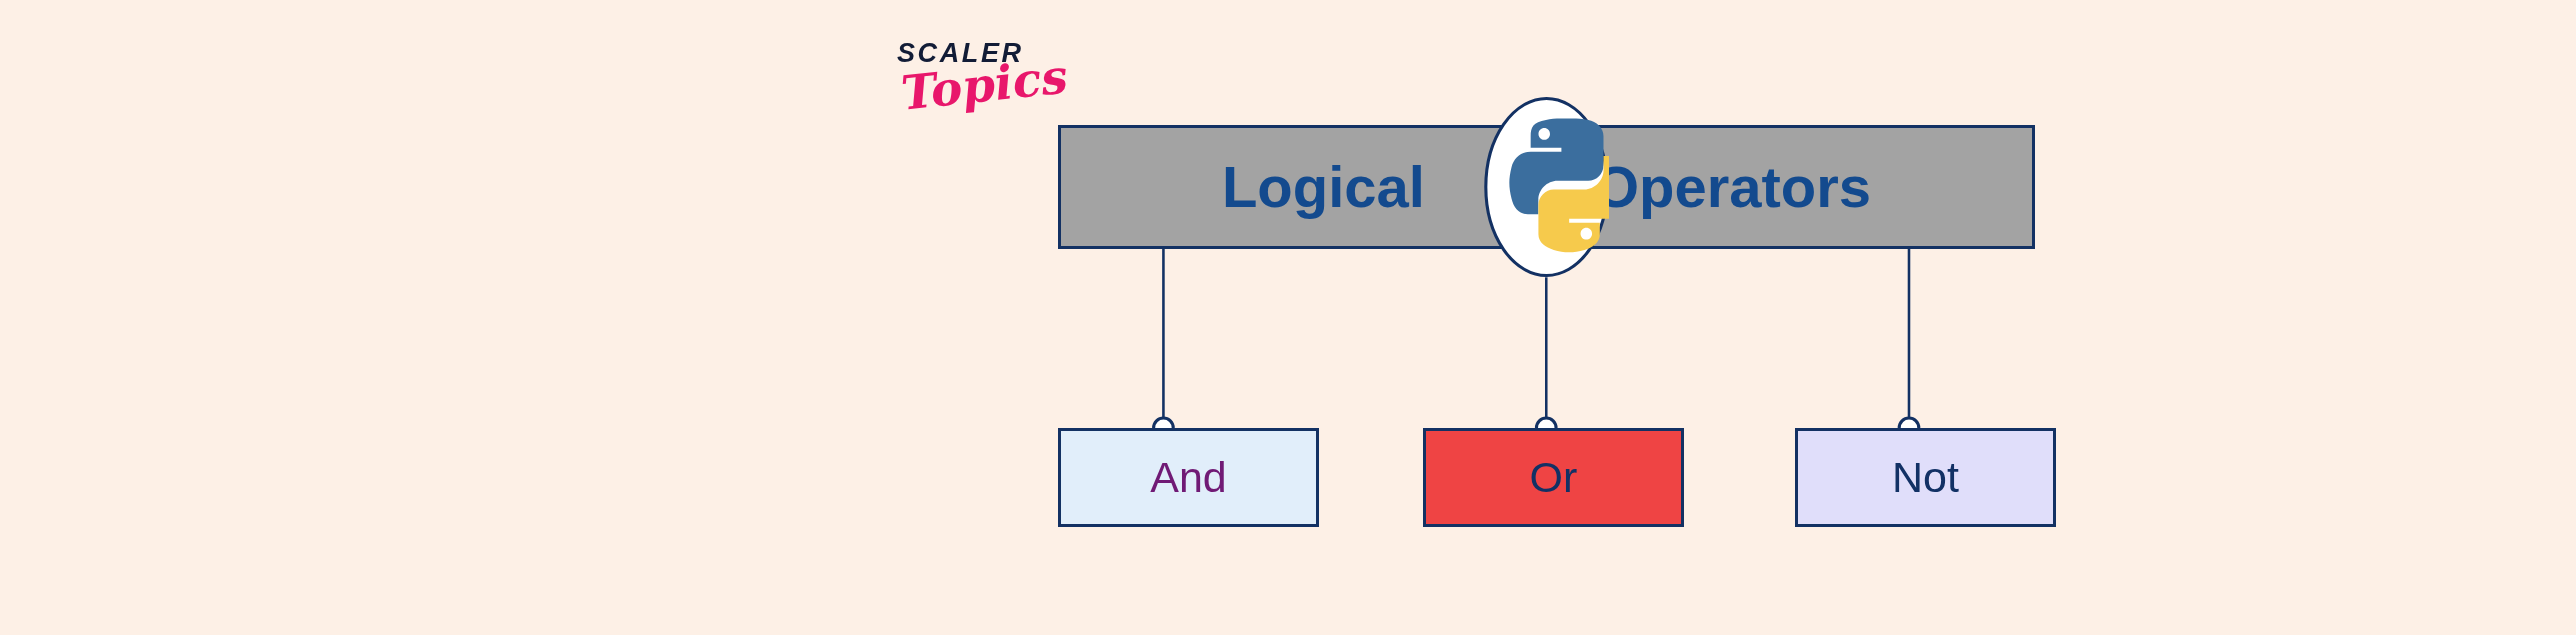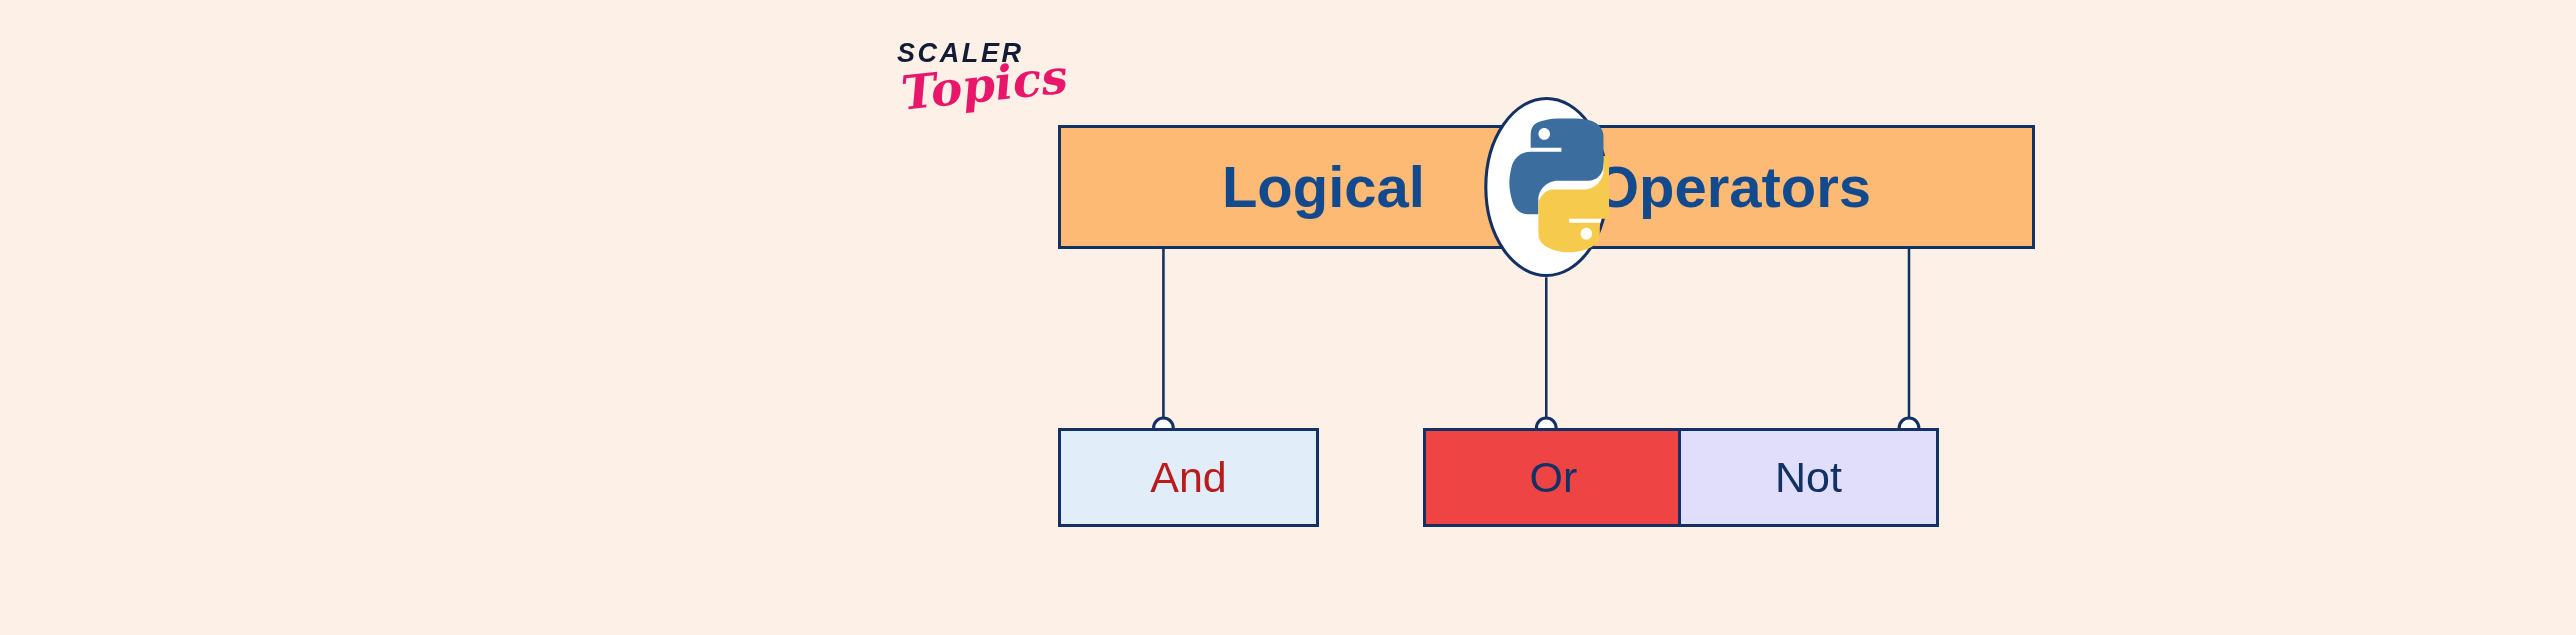--- a/index.html
+++ b/index.html
@@ -116,21 +116,21 @@
   }
   .child-label {
     font-family: "Liberation Sans", sans-serif;
     font-weight: normal;
     font-size: 43px;
     color: #123165;
     line-height: 1;
   }
   .child-box.b0 { left: 1058px; }
   .child-box.b1 { left: 1423px; }
-  .child-box.b2 { left: 1678px; justify-content: center; }
+  .child-box.b2 { left: 1795px; justify-content: center; }
 </style>
 </head>
 <body style="background: rgb(253, 240, 230);">
 
 <div id="infographic" style="background: rgb(253, 240, 230);">
 
   <div class="logo">
     <div class="logo-scaler" style="color: rgb(18, 28, 54);">SCALER</div>
     <div class="logo-topics" style="color: rgb(232, 23, 107);">Topics</div>
   </div>
@@ -143,42 +143,42 @@
     <g>
       <line x1="3001" y1="538" x2="3001" y2="830" stroke="#133163" stroke-width="5"></line>
       <circle cx="3001" cy="830" r="19" fill="#FFFFFF" stroke="#133163" stroke-width="6"></circle>
     </g>
     <g>
       <line x1="3705" y1="483" x2="3705" y2="830" stroke="#133163" stroke-width="5"></line>
       <circle cx="3705" cy="830" r="19" fill="#FFFFFF" stroke="#133163" stroke-width="6"></circle>
     </g>
   </svg>
 
-  <div class="title-box" style="background: #fdba74; border-color: rgb(19, 49, 99);">
+  <div class="title-box" style="background: #a3a3a3; border-color: rgb(19, 49, 99);">
     <span class="title-word left" style="color: rgb(19, 74, 142);">Logical</span>
     <span class="title-word right" style="color: rgb(19, 74, 142); margin-left: 20px;">Operators</span>
   </div>
 
   <div class="python-badge">
     <svg viewBox="0 0 242 350" width="125" height="180">
 
       <ellipse cx="121" cy="175" rx="118" ry="172" fill="#FFFFFF" stroke="#133163" stroke-width="6"></ellipse>
 
       <ellipse cx="121" cy="175" rx="112" ry="166" fill="#FFFFFF"></ellipse>
       <g transform="translate(28,42) scale(1.62)">
 
         <path fill="#3B6E9E" d="M52.6 0C46.2 0 40.1 0.6 34.8 1.6c-15.6 2.8-18.4 8.6-18.4 19.3V35h36.9v4.7H16.4C5.7 39.7-3.7 46.1-6.6 58.4c-3.4 14.1-3.5 22.9 0 37.6 2.6 11 8.8 18.8 19.5 18.8h12.7V97.6c0-12.2 10.5-22.9 23-22.9h36.8c10.2 0 18.4-8.4 18.4-18.7V20.9c0-10-8.4-17.5-18.4-19.3C79.1 0.6 72.5 0 66.1 0h-13.5zM32.7 11.3c3.8 0 6.9 3.2 6.9 7.1 0 3.9-3.1 7-6.9 7-3.8 0-6.9-3.1-6.9-7 0-3.9 3.1-7.1 6.9-7.1z" transform="translate(22,0)"></path>
 
         <path fill="#F6CA4C" d="M103.9 39.7V61.7c0 12.7-10.8 23.4-23 23.4H44.1c-10 0-18.4 8.6-18.4 18.7v35.1c0 10 8.7 15.9 18.4 18.7 11.7 3.4 22.9 4.1 36.9 0 9.3-2.7 18.4-8.1 18.4-18.7v-14h-36.8v-4.7h55.2c10.7 0 14.7-7.5 18.4-18.8 3.8-11.6 3.7-22.7 0-37.6-2.6-10.8-7.6-18.8-18.4-18.8h-13.9zM83.2 131.1c3.8 0 6.9 3.1 6.9 7 0 3.9-3.1 7.1-6.9 7.1-3.8 0-6.9-3.2-6.9-7.1 0-3.9 3.1-7 6.9-7z" transform="translate(22,0)"></path>
       </g>
     </svg>
   </div>
 
   <div class="child-box b0" style="background: rgb(225, 238, 250); border-color: rgb(19, 49, 99);">
-    <span class="child-label" style="color: #b91c1c;">And</span>
+    <span class="child-label" style="color: #701a75;">And</span>
   </div>
   <div class="child-box b1" style="background: #ef4444; border-color: rgb(19, 49, 99);">
     <span class="child-label" style="color: rgb(18, 49, 101);">Or</span>
   </div>
   <div class="child-box b2" style="background: rgb(224, 222, 250); border-color: rgb(19, 49, 99);">
     <span class="child-label" style="color: rgb(18, 49, 101);">Not</span>
   </div>
 
 </div>
 

